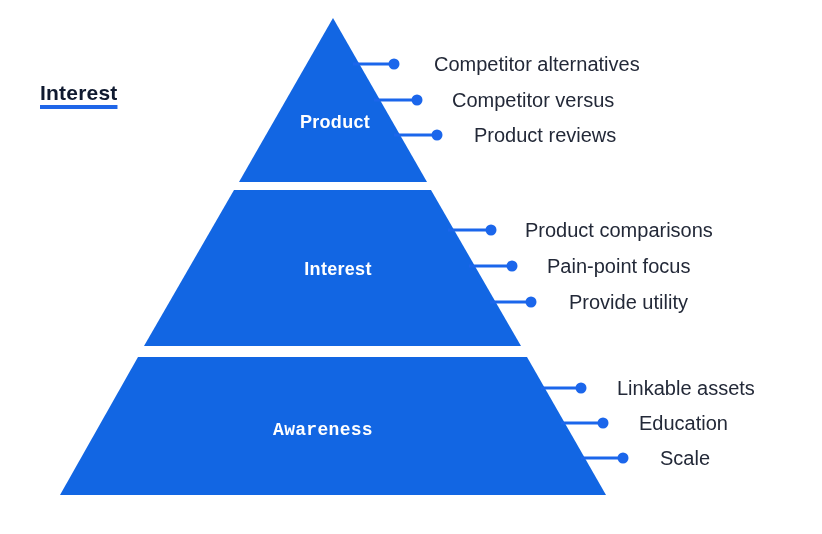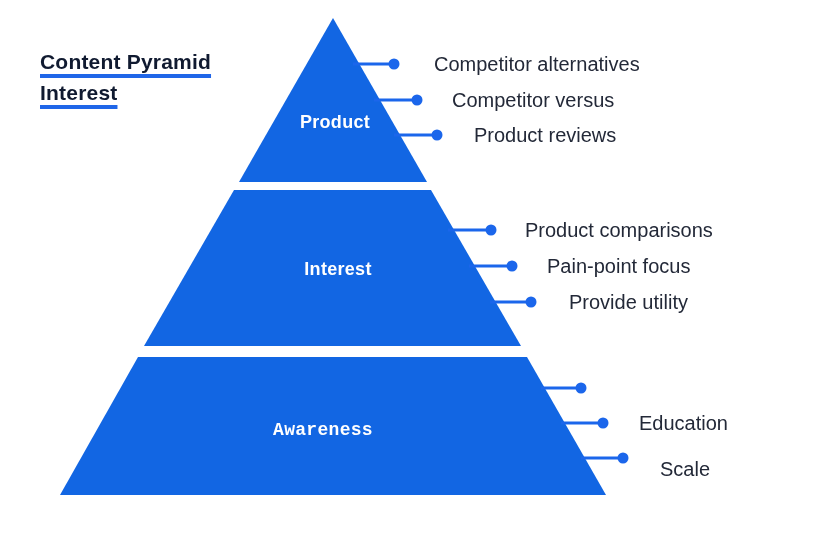--- a/index.html
+++ b/index.html
@@ -56,32 +56,32 @@
   }
   
   .t1a { left: 422px; top: 51px; }
   .t1b { left: 440px; top: 87px; }
   .t1c { left: 462px; top: 122px; }
   .t2a { left: 513px; top: 217px; }
   .t2b { left: 535px; top: 253px; }
   .t2c { left: 557px; top: 289px; }
   .t3a { left: 605px; top: 375px; }
   .t3b { left: 627px; top: 410px; }
-  .t3c { left: 648px; top: 456px; }
+  .t3c { left: 648px; top: 445px; }
   .convert-label   { left: 335px; top: 122px; }
   .interest-label  { left: 338px; top: 269px; }
   .awareness-label { left: 323px; top: 430px; font-family: Liberation Mono, monospace; }
 </style>
 </head>
 <body>
 
 <div class="canvas">
 
   <div class="title">
-    <span class="line">Content Pyramid</span><br>
+    <br>
     <span class="line">Interest</span>
   </div>
 
   <svg class="pyramid-svg" width="822" height="534" viewBox="0 0 822 534">
 
     <polygon points="333,18 427,182 239,182" fill="#1266e3"></polygon>
     <polygon points="234,190 431,190 521,346 144,346" fill="#1266e3"></polygon>
     <polygon points="138,357 527,357 606,495 60,495" fill="#1266e3"></polygon>
 
     <g stroke="#1b66eb" stroke-width="3" fill="#1b66eb">
@@ -113,16 +113,17 @@
   <div class="tier-label awareness-label">Awareness</div>
 
   <div class="side-label t1a">Competitor alternatives</div>
   <div class="side-label t1b">Competitor versus</div>
   <div class="side-label t1c">Product reviews</div>
 
   <div class="side-label t2a">Product comparisons</div>
   <div class="side-label t2c">Provide utility</div>
   <div class="side-label t2b">Pain-point focus</div>
 
+  <div class="side-label t3a">Linkable assets</div>
   <div class="side-label t3b">Education</div>
   <div class="side-label t3c">Scale</div>
 
 </div>
 
 </body></html>

